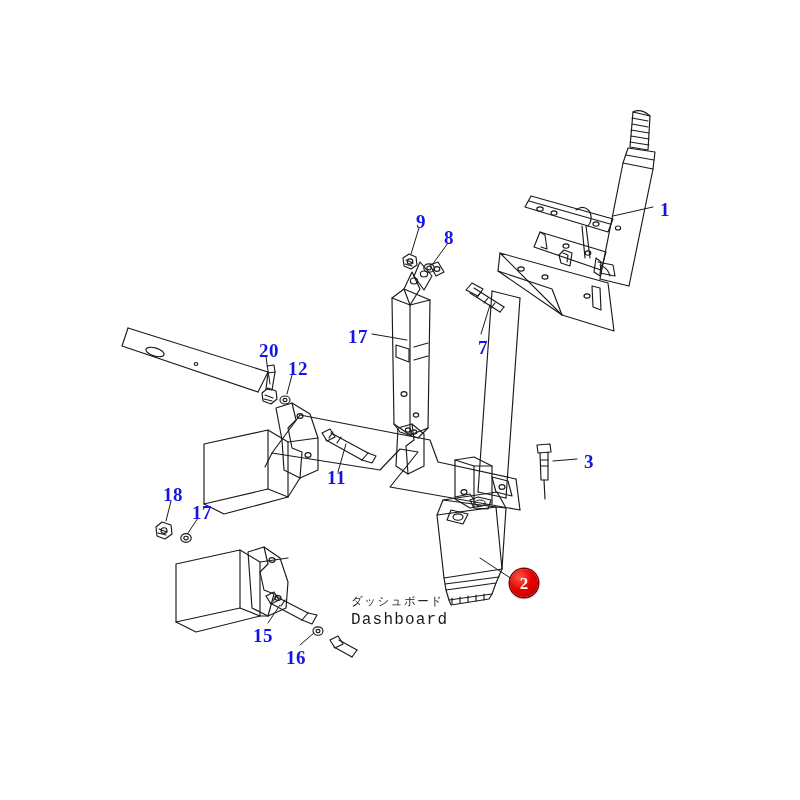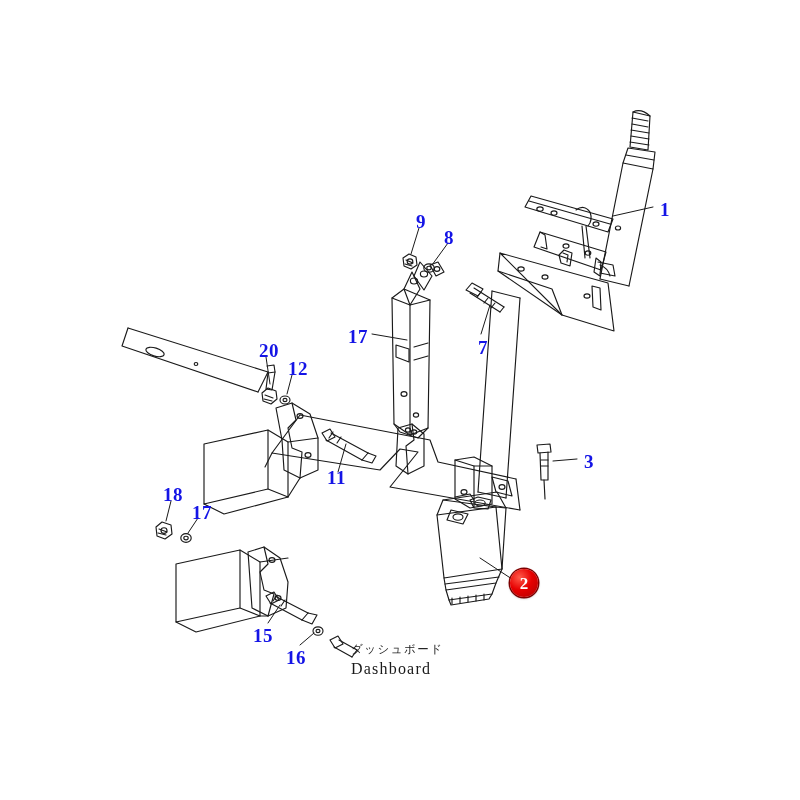--- a/index.html
+++ b/index.html
@@ -50,27 +50,26 @@
     align-items: center;
     justify-content: center;
     line-height: 1;
     user-select: none;
   }
   #dashboard-label {
     position: absolute;
     left: 351px;
     top: 594px;
     color: #1a1a1a;
-    font-family: Liberation Serif, serif;
+    font-family: Liberation Mono, monospace;
     font-size: 11px;
     line-height: 1.35;
     letter-spacing: 1px;
     white-space: nowrap;
     user-select: none;
-    margin-top: 48px;
   }
   #dashboard-label .jp {
     font-size: 11.5px;
     letter-spacing: 1.5px;
     display: block;
   }
   #dashboard-label .en {
     font-size: 16px;
     letter-spacing: 1.2px;
     display: block;

